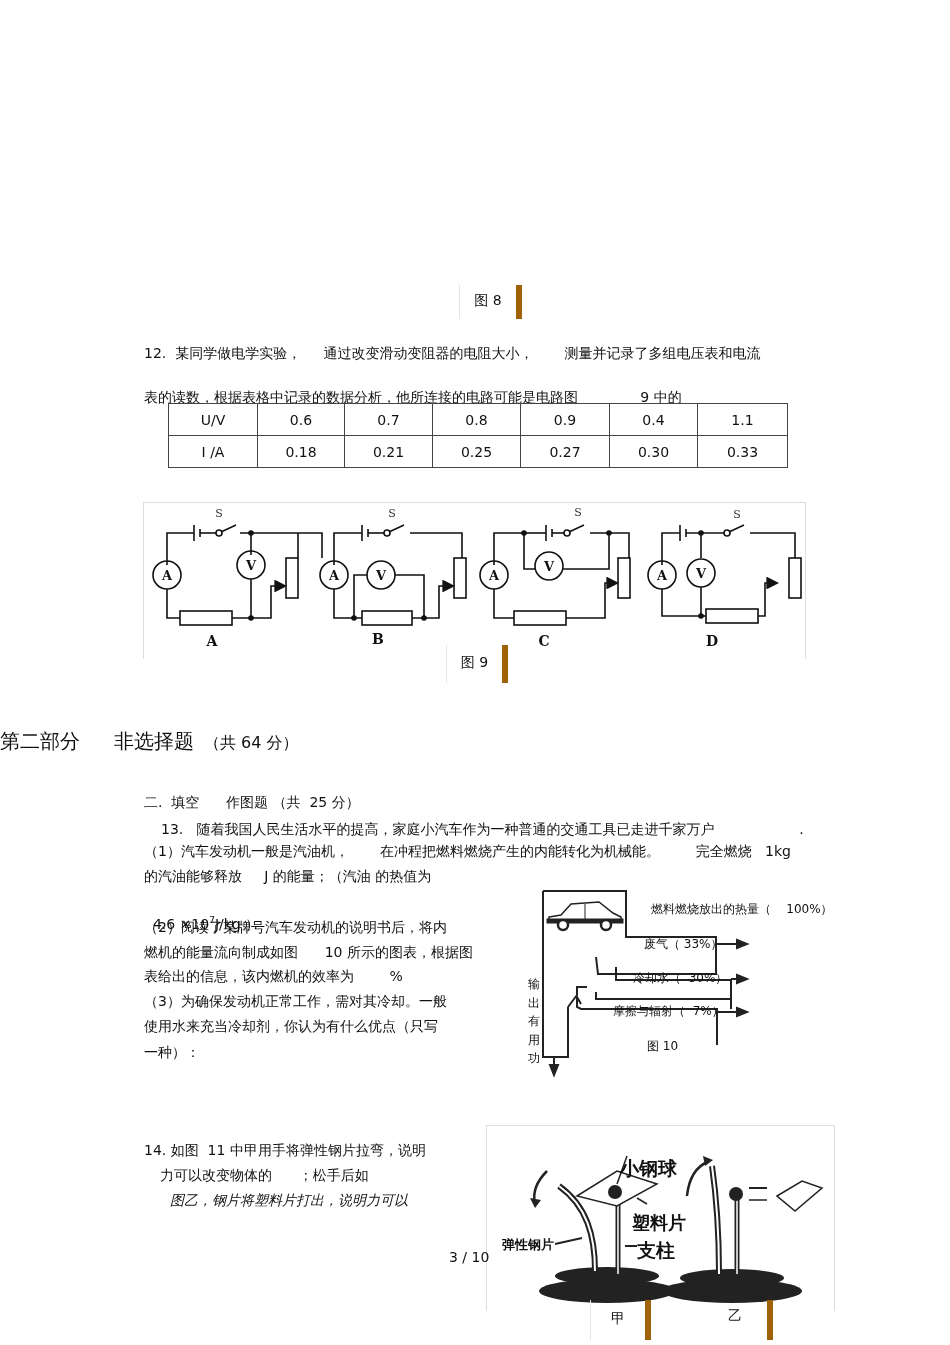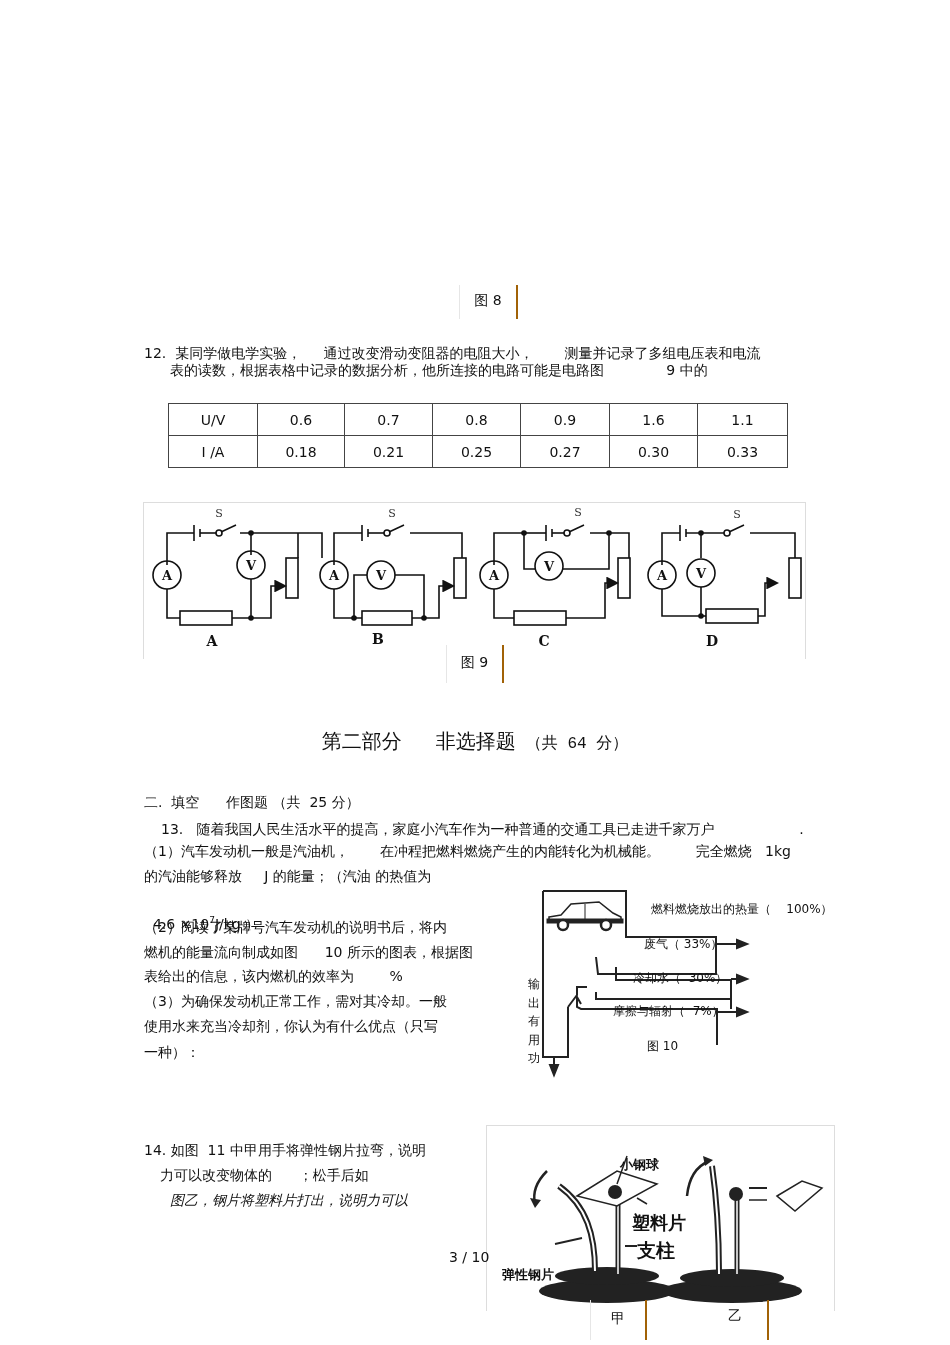--- a/index.html
+++ b/index.html
@@ -1,47 +1,47 @@
 <!DOCTYPE html>
 <html><head>
 <meta charset="utf-8">
 <style>
   html,body{margin:0;padding:0;background:#fff;}
   body{width:950px;height:1345px;position:relative;overflow:hidden;font-family:"DejaVu Sans","Liberation Sans",sans-serif;color:#111;font-size:14px;}
   .abs{position:absolute;}
-  .caption-box{position:absolute;border-left:1px solid #e6e6e6;border-right:2px solid #a16207;text-align:center;font-size:14px;}
+  .caption-box{position:absolute;border-left:1px solid #e6e6e6;border-right:6px solid #a16207;text-align:center;font-size:14px;}
   .line{position:absolute;left:144px;white-space:pre;font-size:14px;line-height:20px;}
   table.data{position:absolute;left:168px;top:403px;border-collapse:collapse;font-size:14px;}
   table.data td{border:1.5px solid #444;height:31px;text-align:center;padding:0;}
   .fig9{position:absolute;left:143px;top:502px;width:661px;height:156px;border-top:1px solid #ddd;border-left:1px solid #ddd;border-right:1px solid #ddd;}
   .fig10{position:absolute;left:541px;top:887px;width:219px;height:173px;}
   .fig11{position:absolute;left:486px;top:1125px;width:347px;height:185px;border:1px solid #ddd;border-bottom:none;}
-  .title2{position:absolute;top:728px;left:0;width:950px;text-align:center;font-size:20px;font-family:Liberation Mono, monospace;}
+  .title2{position:absolute;top:728px;left:0;width:950px;font-size:20px;}
   .title2 .s{font-size:16px;}
   sup{font-size:9px;}
 </style>
 </head>
 <body>
 
 <div class="caption-box" style="left:459px;top:285px;width:56px;height:34px;line-height:30px;">
   <span>图 8</span>
 </div>
 
 <div class="line" style="top:343px;">12.  某同学做电学实验，     通过改变滑动变阻器的电阻大小，       测量并记录了多组电压表和电流</div>
-<div class="line" style="top:360px;margin-left:26px;">表的读数，根据表格中记录的数据分析，他所连接的电路可能是电路图              9 中的</div>
+<div class="line" style="top:387px;">表的读数，根据表格中记录的数据分析，他所连接的电路可能是电路图              9 中的</div>
 
 <table class="data">
   <tbody>
       <tr>
     <td style="width:88px">U/V</td>
     <td style="width:86px">0.6</td>
     <td style="width:87px">0.7</td>
     <td style="width:87px">0.8</td>
     <td style="width:88px">0.9</td>
-    <td style="width:87px">1.6</td>
+    <td style="width:87px">0.4</td>
     <td style="width:89px">1.1</td>
   </tr>
   <tr>
     <td>I /A</td>
     <td>0.18</td>
     <td>0.21</td>
     <td>0.25</td>
     <td>0.27</td>
     <td>0.30</td>
     <td>0.33</td>
@@ -261,23 +261,23 @@
       <line x1="250" y1="148" x2="250" y2="72" stroke="#222" stroke-width="5"></line>
       <line x1="250" y1="148" x2="250" y2="72" stroke="#fff" stroke-width="1.5"></line>
       <circle cx="249" cy="68" r="7" fill="#222"></circle>
       <path d="M300,70 L325,55 L345,62 L318,85 z" transform="translate(-10,0)" fill="#fff" stroke="#222" stroke-width="1.5"></path>
       <line x1="262" y1="62" x2="280" y2="62" stroke="#222" stroke-width="2"></line>
       <line x1="262" y1="74" x2="280" y2="74" stroke="#222" stroke-width="1.5"></line>
       <path d="M200,70 C202,50 210,40 222,35" stroke="#222" stroke-width="2.5" fill="none"></path>
       <path d="M216,30 L226,34 L218,40 z" fill="#222"></path>
     </g>
   </svg>
-  <div class="abs" style="left:133px;top:30px;font-size:13px;font-weight:bold;">小钢球</div>
+  <div class="abs" style="left:133px;top:30px;font-size:19px;font-weight:bold;">小钢球</div>
   <div class="abs" style="left:145px;top:85px;font-size:18px;font-weight:bold;">塑料片</div>
-  <div class="abs" style="left:15px;top:110px;font-size:13px;font-weight:bold;margin-top:30px;">弹性钢片</div>
+  <div class="abs" style="left:15px;top:110px;font-size:13px;font-weight:bold;">弹性钢片</div>
   <div class="abs" style="left:150px;top:112px;font-size:19px;font-weight:bold;">支柱</div>
 </div>
 <div class="caption-box" style="left:590px;top:1300px;width:54px;height:40px;line-height:36px;">
   <span>甲</span>
 </div>
 <div class="caption-box" style="left:703px;top:1300px;width:64px;height:40px;line-height:30px;border-left:none;">
   <span>乙</span>
 </div>
 
 <div class="abs" style="left:449px;top:1249px;font-size:14px;">3 / 10</div>

